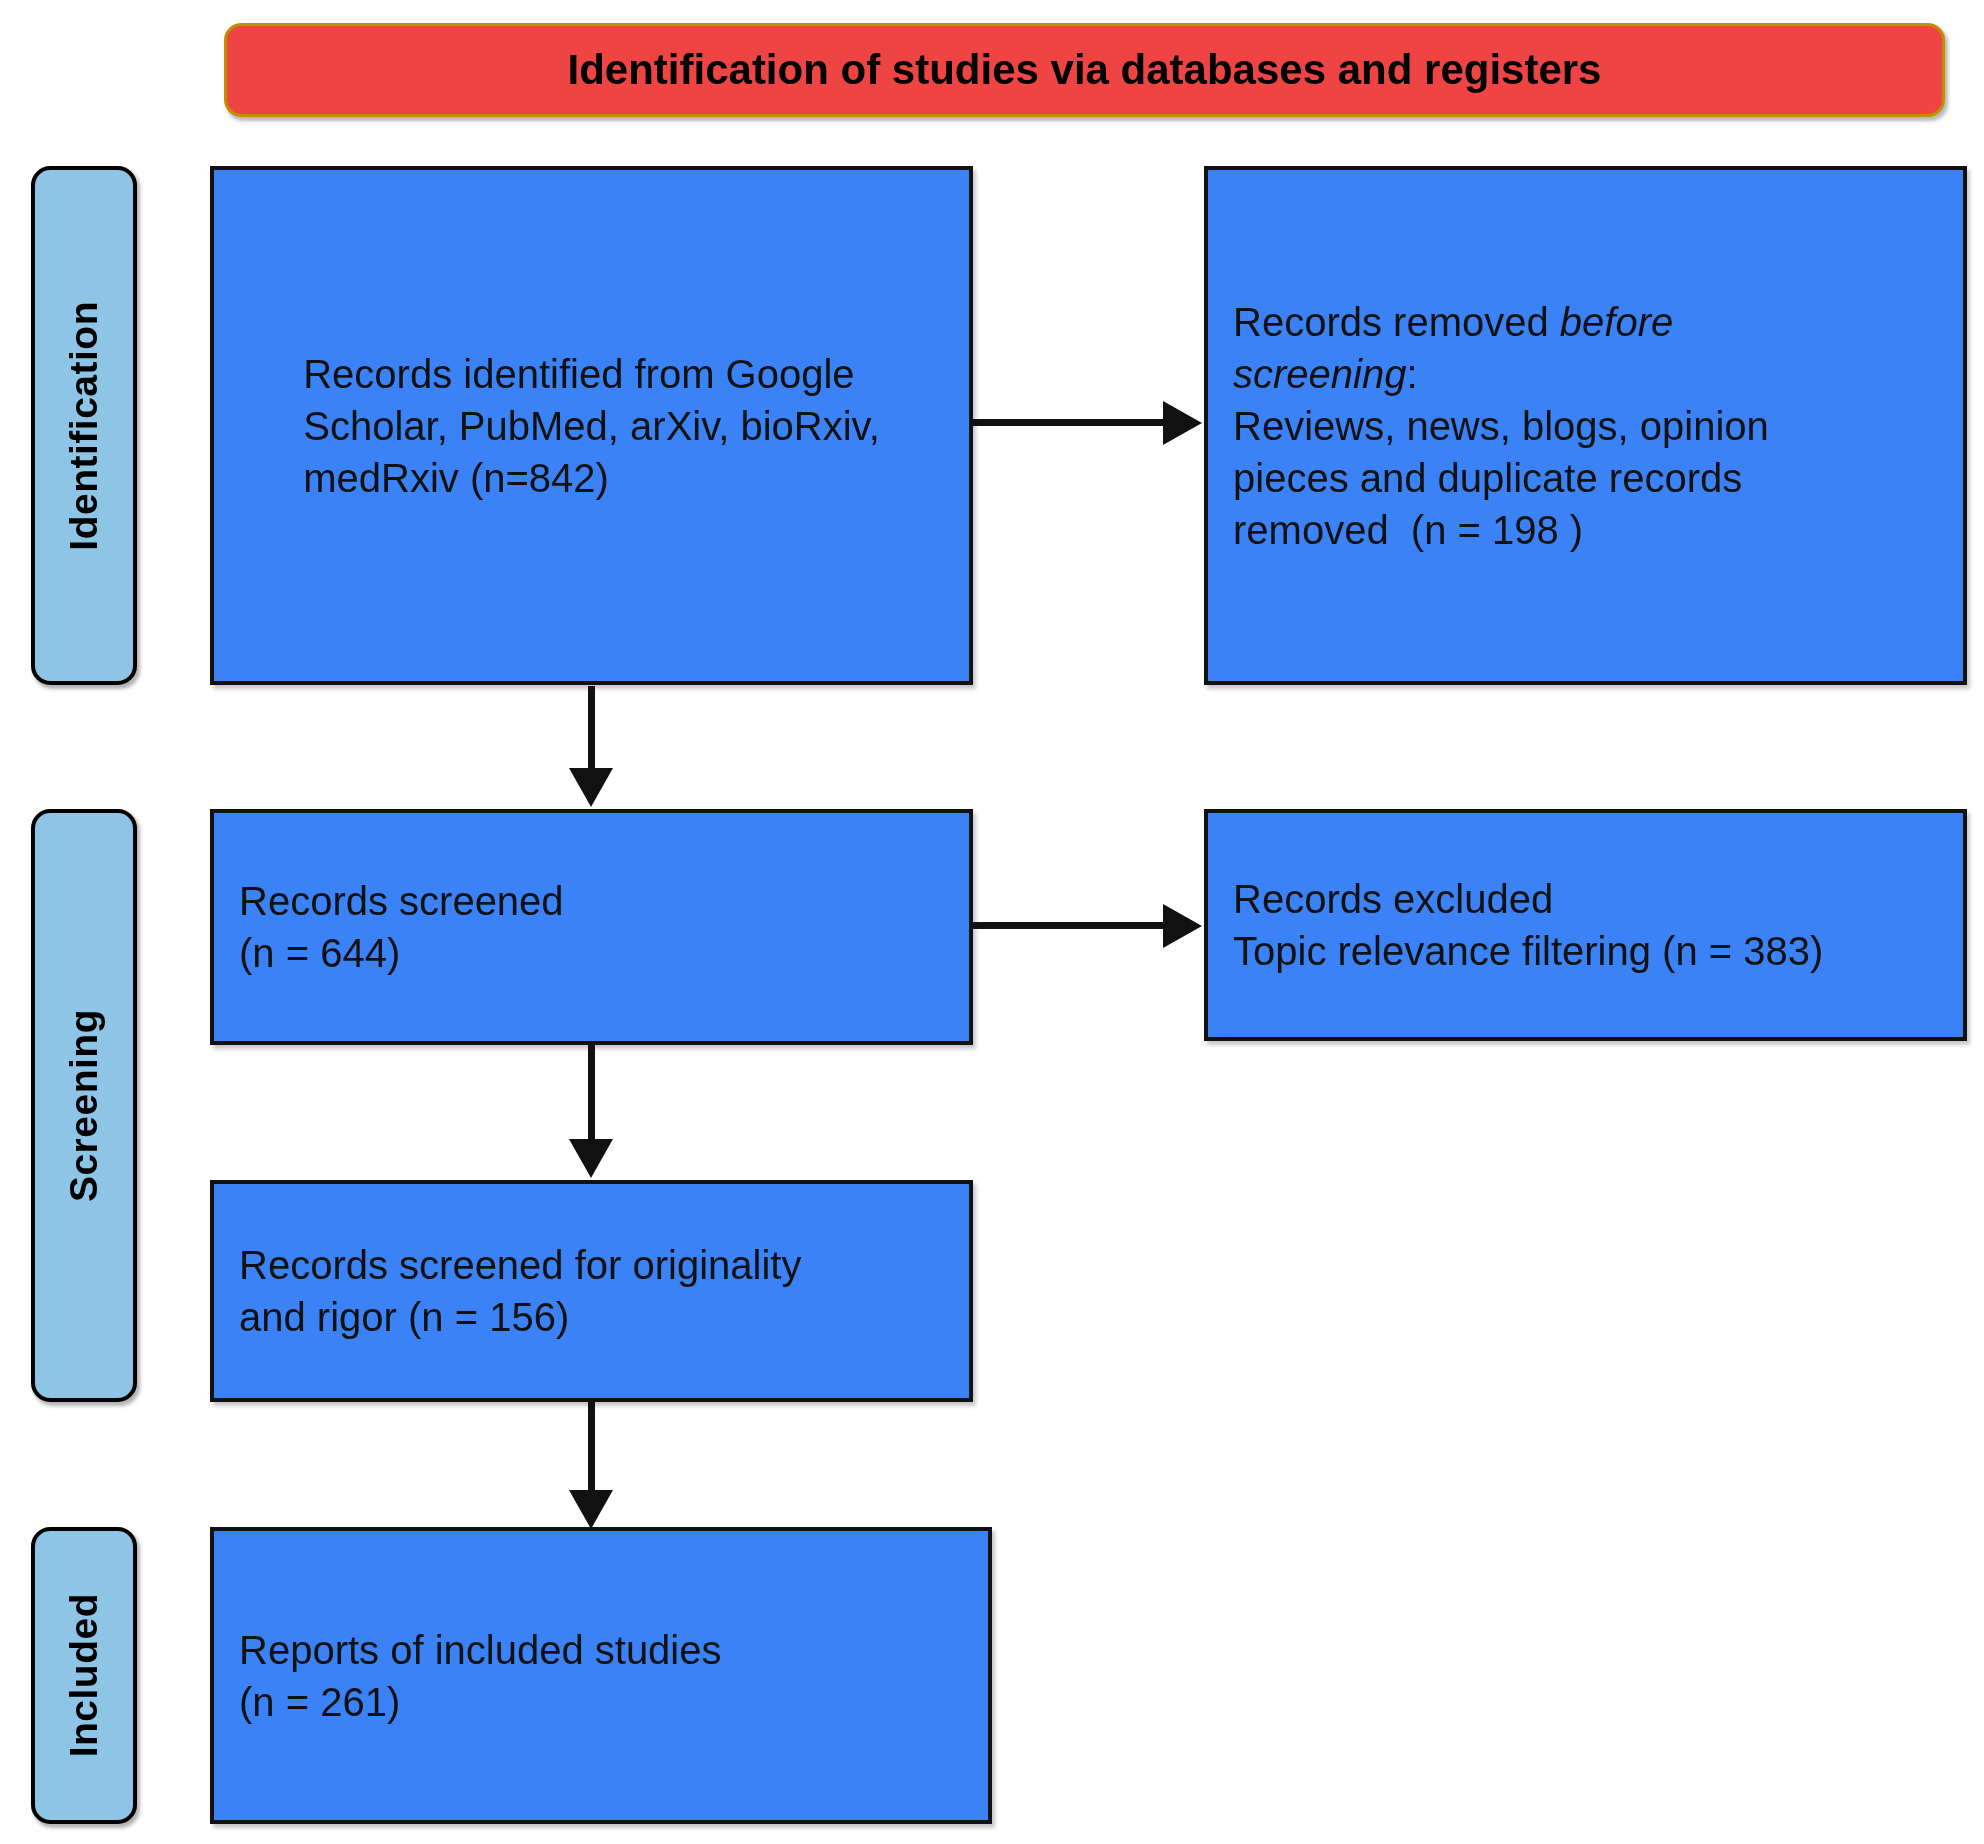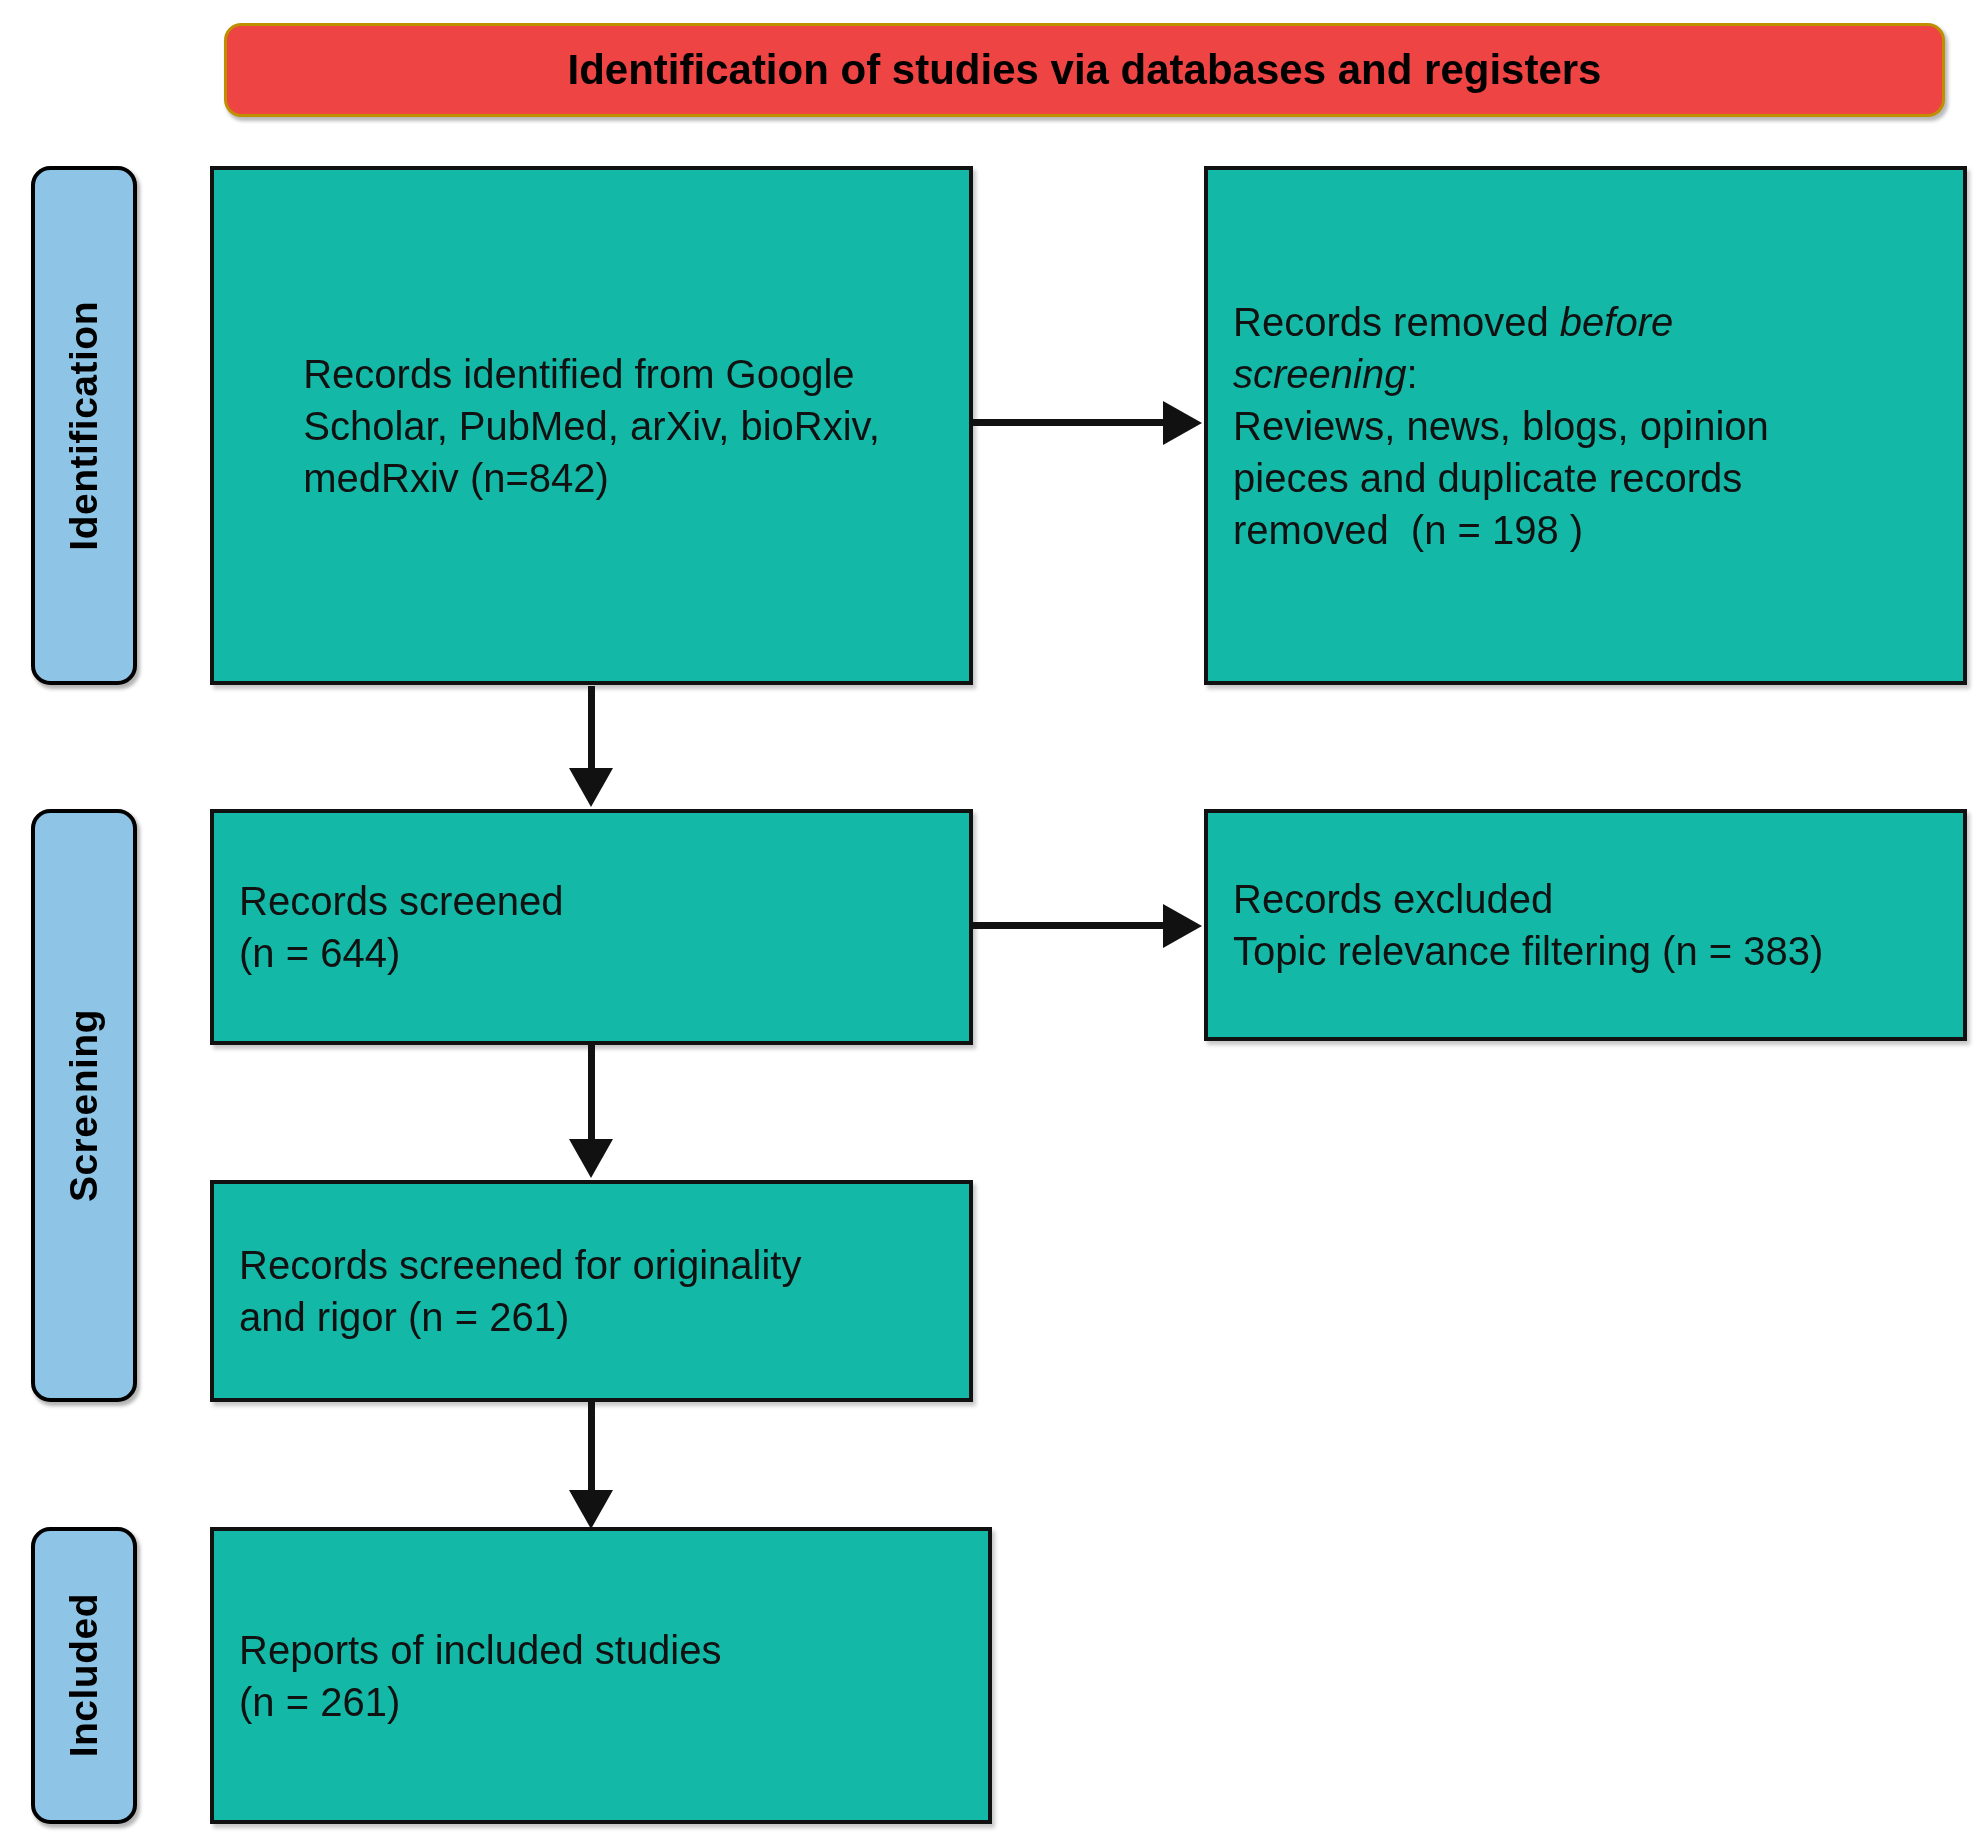--- a/index.html
+++ b/index.html
@@ -64,21 +64,21 @@
     white-space: nowrap;
     letter-spacing: 0.5px;
   }
   #stage-identification { left: 31px; top: 166px;  width: 106px; height: 519px; }
   #stage-screening      { left: 31px; top: 809px;  width: 106px; height: 593px; }
   #stage-included       { left: 31px; top: 1527px; width: 106px; height: 297px; }
 
   
   .fbox {
     position: absolute;
-    background: #14b8a6;
+    background: #3b82f6;
     border: 4.8px solid #111111;
     box-sizing: border-box;
     display: flex;
     align-items: center;
     box-shadow: 2.9px 3.9px 3.9px rgba(0,0,0,0.22);
   }
   .fbox-text {
     font-size: 40px;
     line-height: 1.30;
     color: #111111;
@@ -179,21 +179,21 @@
 (n = 644)</div>
   </div>
 
   <div class="fbox" id="box-excluded">
     <div class="fbox-text">Records excluded
 Topic relevance filtering (n = 383)</div>
   </div>
 
   <div class="fbox" id="box-originality">
     <div class="fbox-text">Records screened for originality
-and rigor (n = 261)</div>
+and rigor (n = 156)</div>
   </div>
 
   <div class="fbox" id="box-included">
     <div class="fbox-text">Reports of included studies
 (n = 261)</div>
   </div>
 
   <div class="arrow" id="arrow-id-to-removed">
     <div class="arrow-h-line"></div>
     <div class="arrow-head-right"></div>

